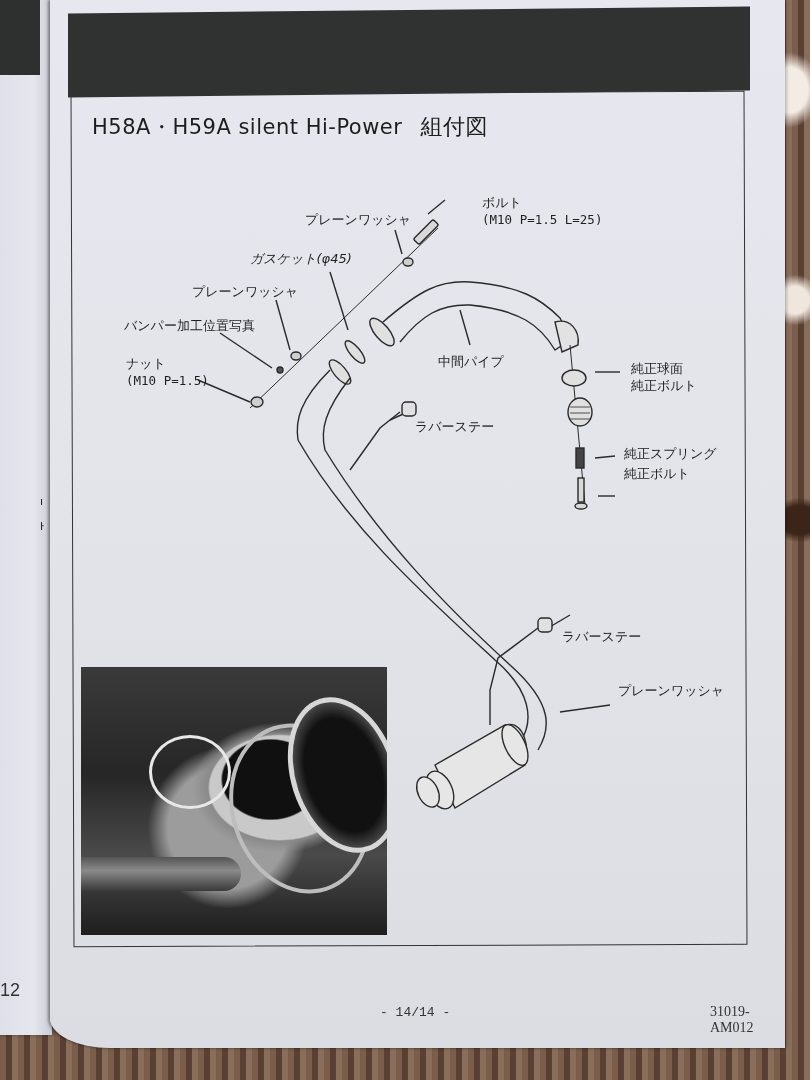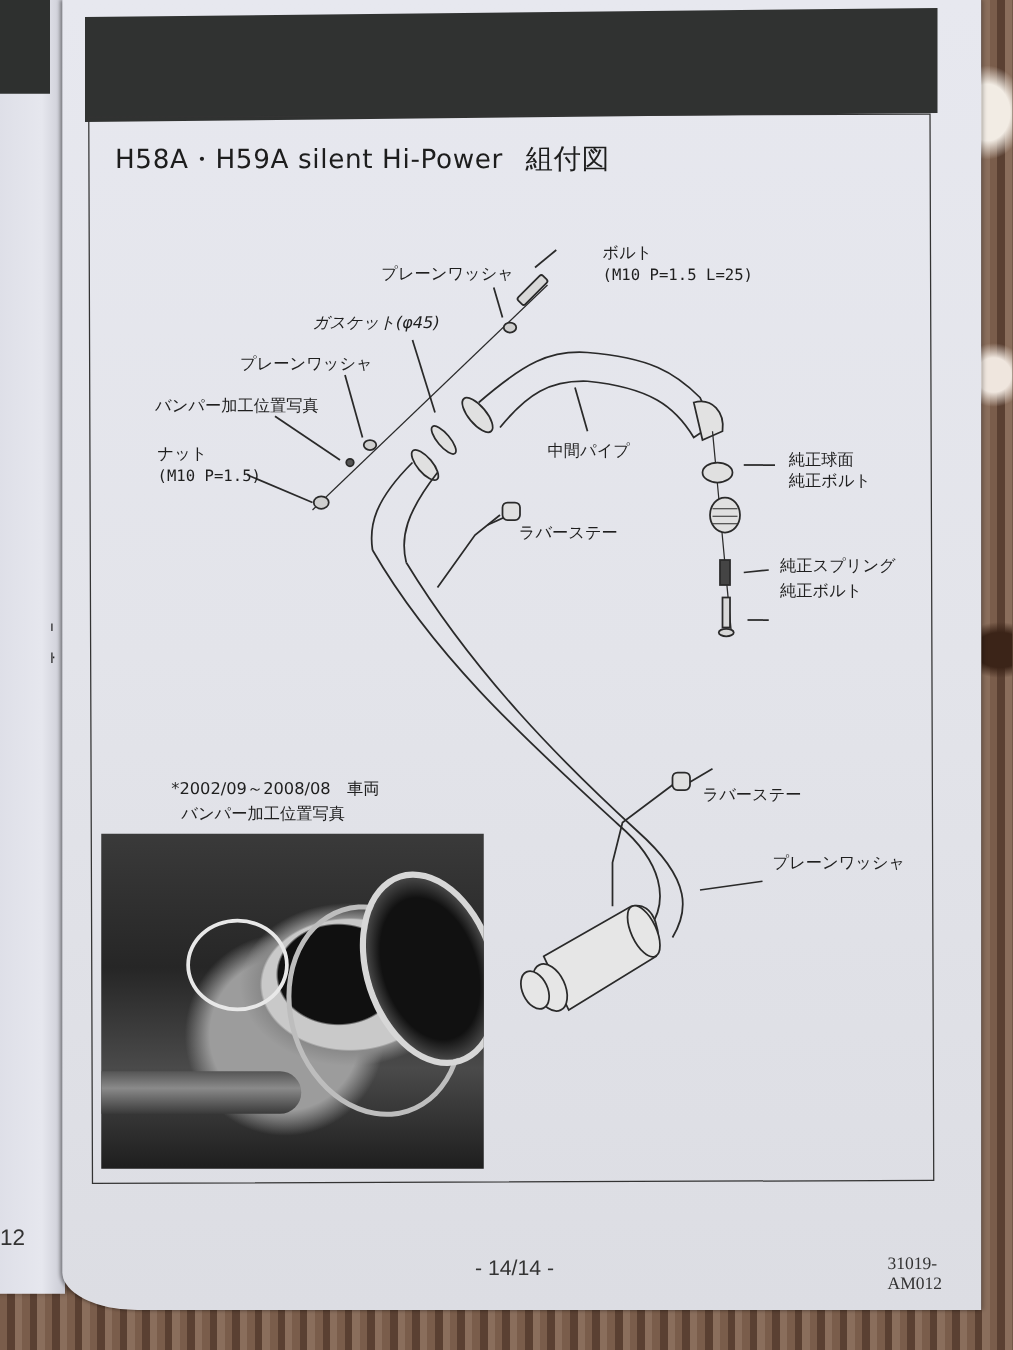--- a/index.html
+++ b/index.html
@@ -82,21 +82,21 @@
   }
   .caption {
     position: absolute; left: 87px; top: 622px; font-size: 13px; color: #1f1f1f; line-height: 20px;
   }
   .caption .l1 { font-family: "DejaVu Sans", sans-serif; }
   .caption .l2 { padding-left: 8px; }
   .footer-text {
     position: absolute; left: 64px; top: 955px; font-size: 13px; color: #1f1f1f; line-height: 22px;
   }
   .page-no {
-    position: absolute; left: 330px; top: 1005px; font-family: Liberation Sans, sans-serif; font-size: 17px; color: #333;
+    position: absolute; left: 330px; top: 1005px; font-family: Liberation Mono, monospace; font-size: 13px; color: #333;
   }
   .doc-code {
     position: absolute; left: 660px; top: 1004px; font-family: "Liberation Serif", serif; font-size: 14px; color: #333;
   }
 </style>
 </head>
 <body>
 
 <div class="carpet"></div>
 
@@ -188,24 +188,20 @@
   <div class="lbl" style="left:581px; top:360px;">
     <span style="display:block">純正球面</span>
     <span style="display:block">純正ボルト</span>
   </div>
   <div class="lbl" style="left:365px; top:418px;">ラバーステー</div>
   <div class="lbl" style="left:574px; top:445px;">純正スプリング</div>
   <div class="lbl" style="left:574px; top:465px;text-align:right;">純正ボルト</div>
   <div class="lbl" style="left:512px; top:628px;">ラバーステー</div>
   <div class="lbl" style="left:568px; top:682px;">プレーンワッシャ</div>
 
-  <div class="caption">
-    <div class="l1">*2002/09～2008/08　車両</div>
-    <div class="l2">バンパー加工位置写真</div>
-  </div>
 
   <div class="photo">
     <div class="pipe"></div>
     <div class="tip-inner"></div>
     <div class="tip-outer"></div>
     <div class="ring"></div>
   </div>
 
 
   <div class="page-no">- 14/14 -</div>

